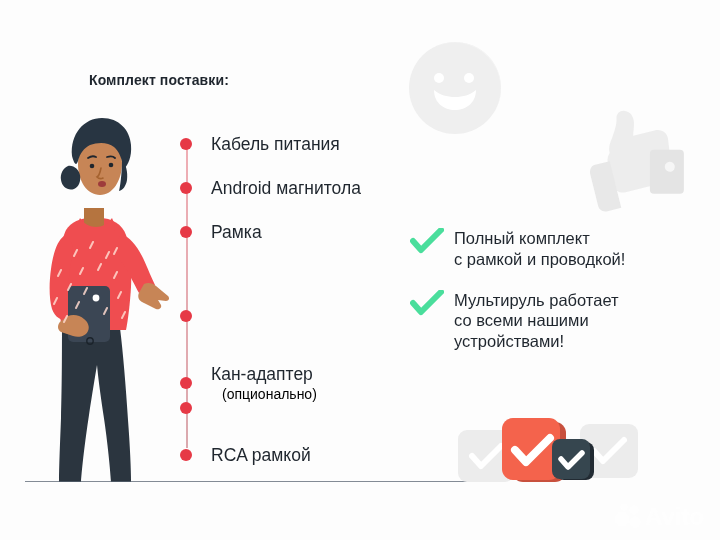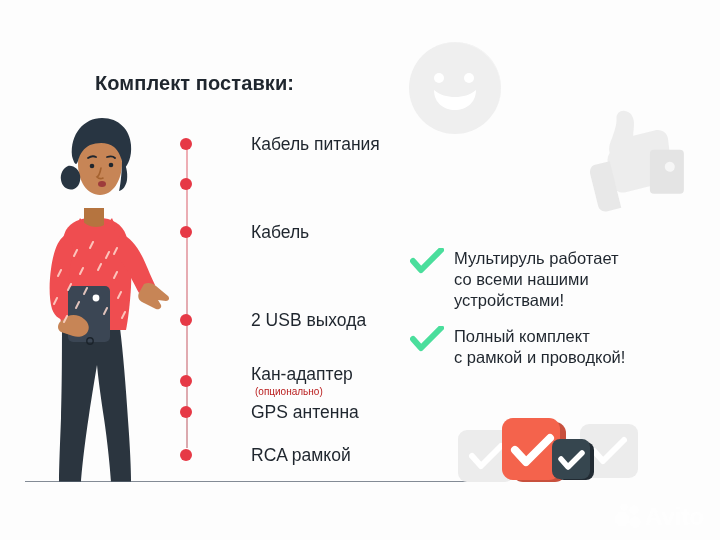--- a/index.html
+++ b/index.html
@@ -18,44 +18,44 @@
   .thumb{left:572px;top:104px;width:118px;height:112px;}
 
   
   .ground{
     position:absolute;left:25px;top:481px;width:442px;height:1px;
     background:#5a6472;opacity:.75;
   }
 
   
   .title{
-    position:absolute;left:95px;top:72px;
-    font-size:20px;font-weight:bold;color:#1f262e;
+    position:absolute;left:89px;top:72px;
+    font-size:14px;font-weight:bold;color:#1f262e;
     letter-spacing:.1px;
   }
 
   
   .timeline{position:absolute;left:180px;top:134px;width:250px;height:320px;}
   .tl-line{
     position:absolute;left:6px;top:8px;width:1.6px;height:306px;
     background:linear-gradient(to bottom,#eda0a8,#d49aa0);
     opacity:.85;
   }
-  .tl-item{position:absolute;left:0;display:flex;align-items:center;gap:40px;}
+  .tl-item{position:absolute;left:0;display:flex;align-items:center;}
   .tl-dot{
     width:12px;height:12px;border-radius:50%;
     background:#e63946;flex:none;
     box-shadow:0 0 0 0 rgba(0,0,0,0);
   }
   .tl-text{
     margin-left:19px;color:#1f262e;font-size:17.5px;
     white-space:nowrap;line-height:1.18;
   }
   .tl-text .sub{
-    display:block;font-size:10px;margin-left:4px;margin-top:1px;color:#b91c1c;
+    display:block;font-size:14px;margin-left:11px;margin-top:1px;color:#000000;
   }
 
   
   .features{position:absolute;left:410px;top:228px;width:300px;}
   .feat{position:relative;margin-bottom:16px;padding-left:44px;}
   .feat .chk{position:absolute;left:0;top:0px;width:34px;height:28px;}
   .feat .ftxt{
     color:#1f262e;font-size:16.5px;line-height:1.26;font-weight:500;
     white-space:pre-line;
   }
@@ -180,72 +180,71 @@
   <div class="timeline">
     <div class="tl-line"></div>
 
     <div class="tl-item" style="top:0px">
       <span class="tl-dot"></span>
       <span class="tl-text">Кабель питания</span>
     </div>
 
     <div class="tl-item" style="top:44px">
       <span class="tl-dot"></span>
+      <span class="tl-text">Android магнитола</span>
     </div>
 
     <div class="tl-item" style="top:88px">
       <span class="tl-dot"></span>
-      <span class="tl-text">Кабель</span>
+      <span class="tl-text">Рамка</span>
     </div>
 
 
     <div class="tl-item" style="top:176px">
       <span class="tl-dot"></span>
-      <span class="tl-text">2 USB выхода</span>
     </div>
 
     <div class="tl-item" style="top:230px">
       <span class="tl-dot"></span>
       <span class="tl-text">
         <span>Кан-адаптер</span>
         <span class="sub">(опционально)</span>
       </span>
     </div>
 
     <div class="tl-item" style="top:268px">
       <span class="tl-dot"></span>
-      <span class="tl-text">GPS антенна</span>
     </div>
 
     <div class="tl-item" style="top:311px">
       <span class="tl-dot"></span>
       <span class="tl-text">RCA рамкой</span>
     </div>
   </div>
 
   <div class="features">
+    <div class="feat">
+      <span class="chk">
+        <svg viewBox="0 0 34 28" width="34" height="28">
+          <path d="M3 13l8 9L31 2" stroke="#4ade9c" stroke-width="6" fill="none" stroke-linecap="round" stroke-linejoin="round"></path>
+        </svg>
+      </span>
+      <span class="ftxt">Полный комплект
+с рамкой и проводкой!</span>
+    </div>
+
     <div class="feat" style="margin-top:20px">
       <span class="chk">
         <svg viewBox="0 0 34 28" width="34" height="28">
           <path d="M3 13l8 9L31 2" stroke="#4ade9c" stroke-width="6" fill="none" stroke-linecap="round" stroke-linejoin="round"></path>
         </svg>
       </span>
       <span class="ftxt">Мультируль работает
 со всеми нашими
 устройствами!</span>
-    </div>
-
-    <div class="feat">
-      <span class="chk">
-        <svg viewBox="0 0 34 28" width="34" height="28">
-          <path d="M3 13l8 9L31 2" stroke="#4ade9c" stroke-width="6" fill="none" stroke-linecap="round" stroke-linejoin="round"></path>
-        </svg>
-      </span>
-      <span class="ftxt">Полный комплект
-с рамкой и проводкой!</span>
     </div>
   </div>
 
   <div class="cards">
     <div class="card grey1">
       <svg viewBox="0 0 56 52">
           <path d="M14 26l9 10 20-20" stroke="#ffffff" stroke-width="6" fill="none" stroke-linecap="round" stroke-linejoin="round"></path>
         </svg>
     </div>
     <div class="card grey2">

